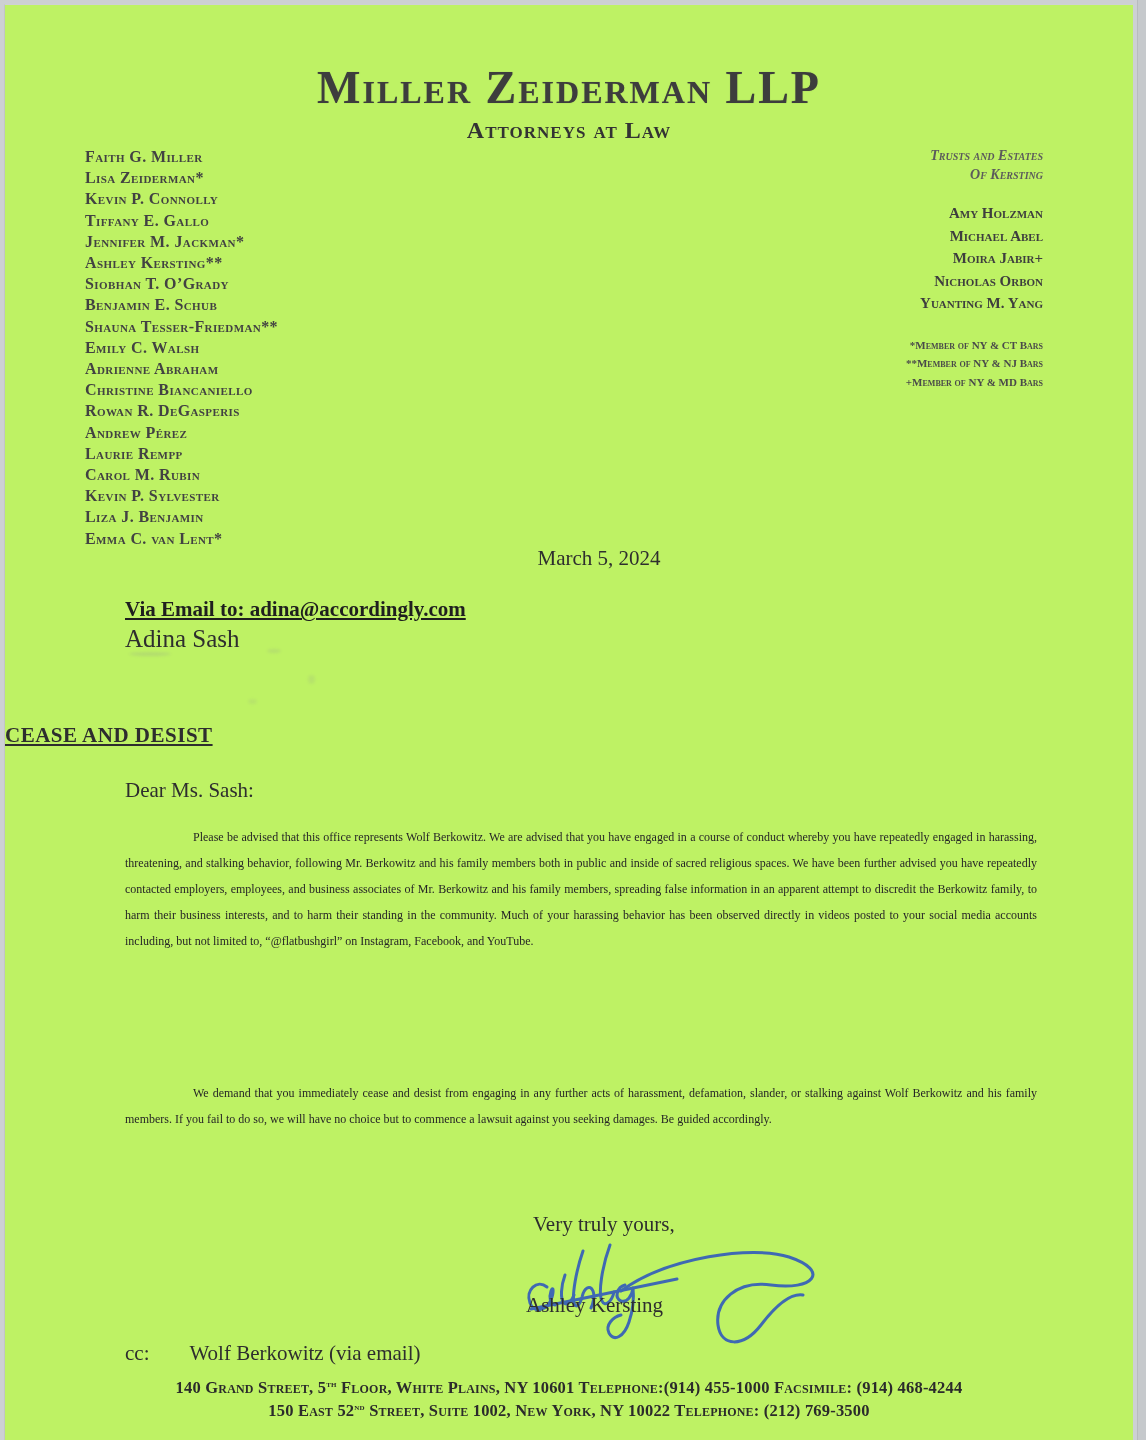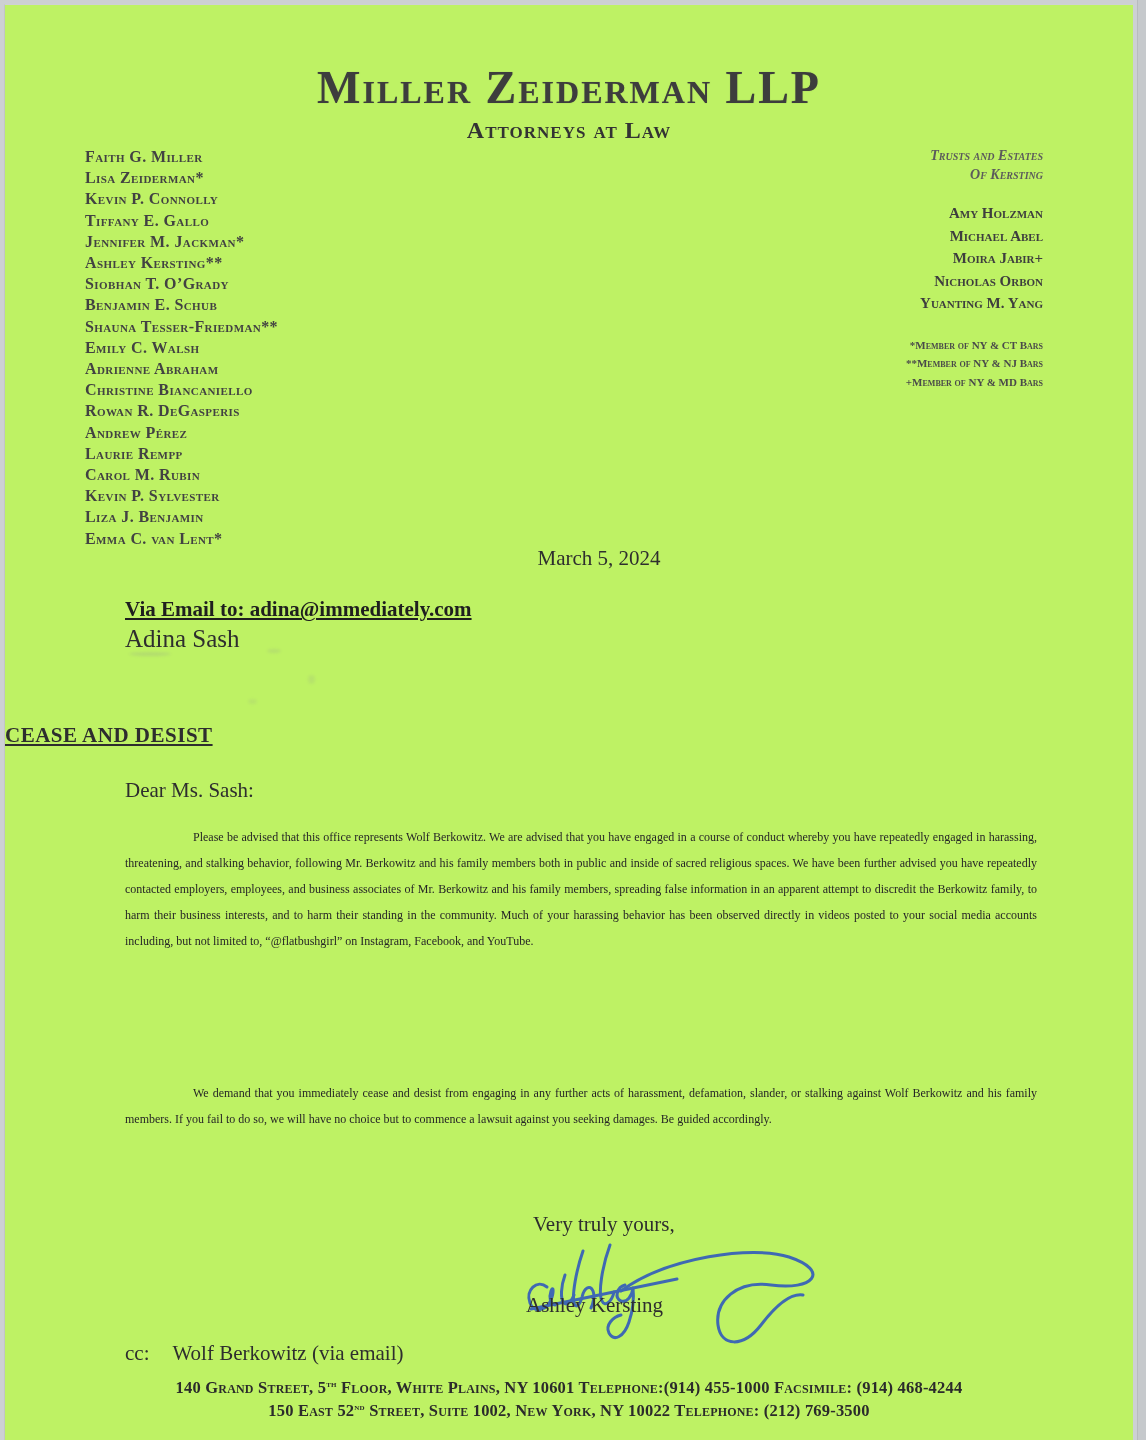--- a/index.html
+++ b/index.html
@@ -125,21 +125,21 @@
     width: 330px; height: 122px;
   }
   .signer-name {
     position: absolute; top: 1288px; left: 521px;
     font-size: 21px;
   }
   .cc-row {
     position: absolute; top: 1336px; left: 120px;
     font-size: 21px;
   }
-  .cc-row .cc-value { margin-left: 23px; }
+  .cc-row .cc-value { margin-left: 40px; }
   
   .footer-line {
     position: absolute; left: 0; width: 100%;
     text-align: center;
     font-variant: small-caps;
     font-weight: 700;
     letter-spacing: .2px;
     color: #2b2b2b;
   }
   .footer-1 { top: 1373px; font-size: 16.5px; }
@@ -210,21 +210,21 @@
     </div>
     <div class="bar-notes">
       <div>*Member of NY &amp; CT Bars</div>
       <div>**Member of NY &amp; NJ Bars</div>
       <div>+Member of NY &amp; MD Bars</div>
     </div>
   </div>
 
   <div class="date-line">March 5, 2024</div>
 
-  <div class="via-email">Via Email to: adina@immediately.com</div>
+  <div class="via-email">Via Email to: adina@accordingly.com</div>
   <div class="recipient">Adina Sash</div>
 
   <div class="smudge sm-1"></div>
   <div class="smudge sm-2"></div>
   <div class="smudge sm-3"></div>
   <div class="smudge sm-4"></div>
 
   <div class="subject">
     <span>CEASE AND DESIST</span>
   </div>

